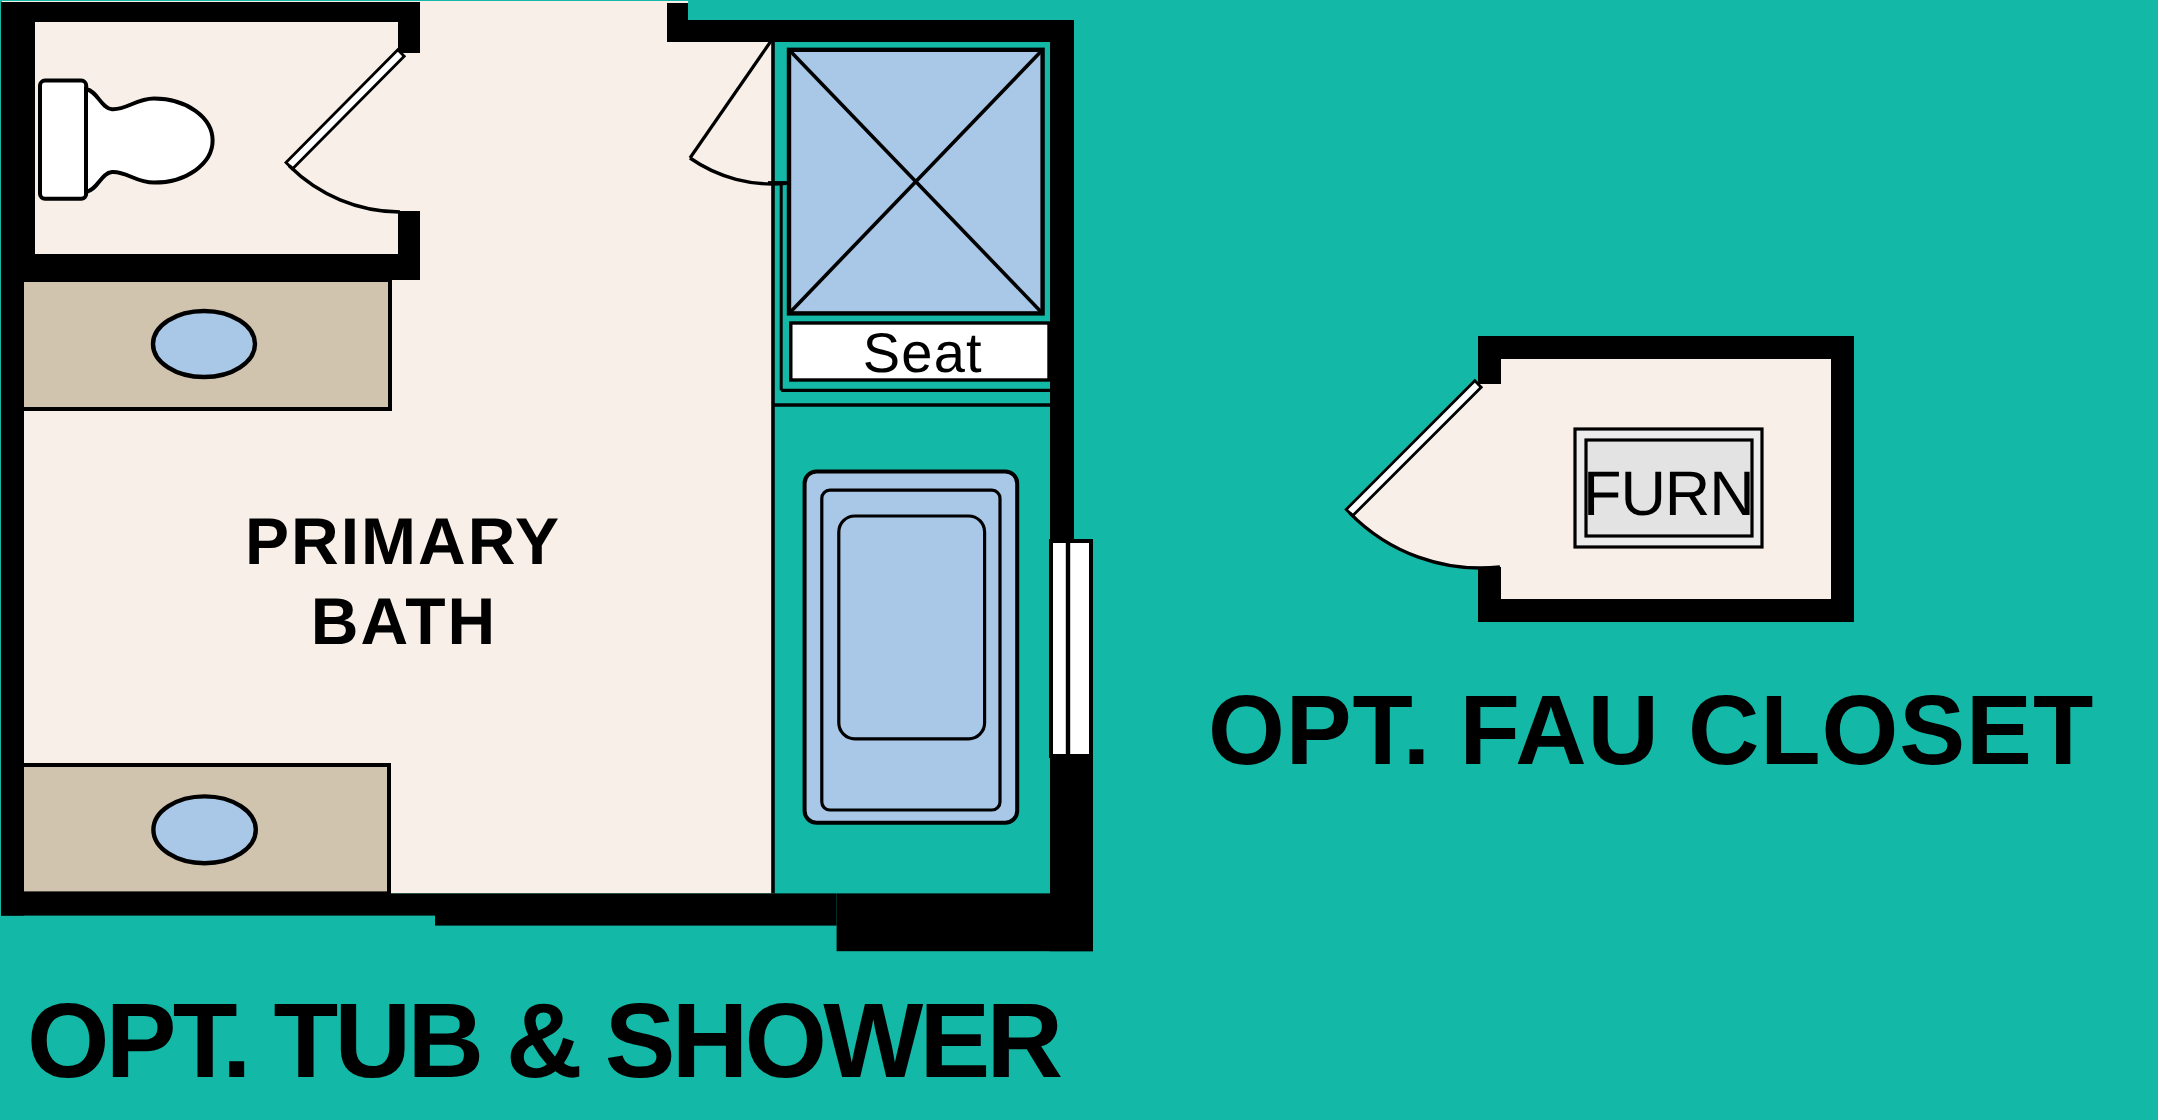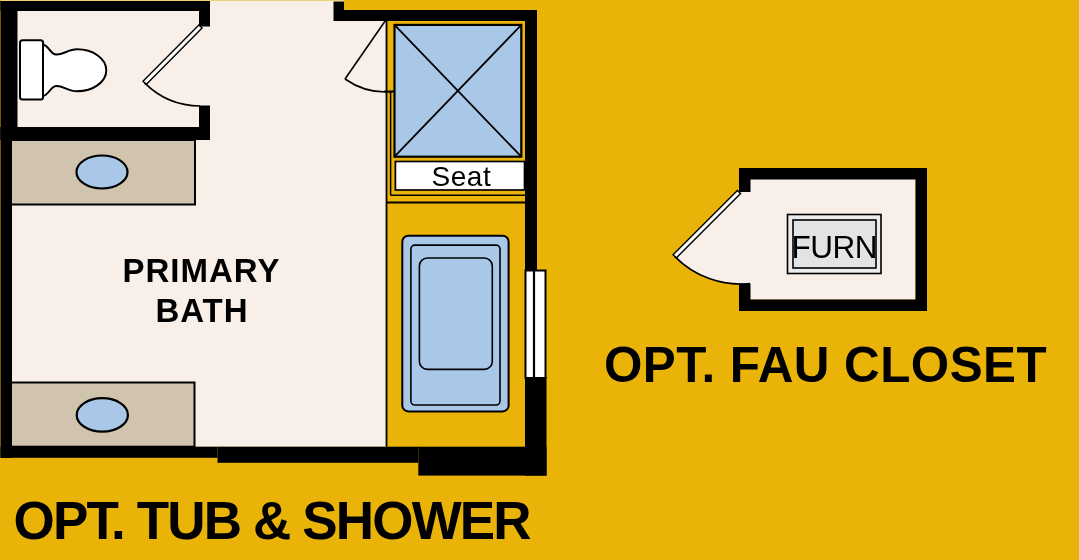--- a/index.html
+++ b/index.html
@@ -1,16 +1,16 @@
 <!DOCTYPE html>
 <html><head>
 <meta charset="utf-8">
 <style>
   html,body{margin:0;padding:0;background:#fff;}
-  #page{position:relative;width:1079px;height:560px;background:#eab308;overflow:hidden;}
+  #page{position:relative;width:1079px;height:560px;background:#14b8a6;overflow:hidden;}
   svg{position:absolute;left:0;top:0;}
   text{font-family:"Liberation Sans",sans-serif;}
 </style>
 </head>
 <body>
 <div id="page">
 <svg width="1079" height="560" viewBox="0 0 1079 560">
 
   <rect x="1" y="0.5" width="343" height="446.2" fill="#f8f0e8"></rect>
 

